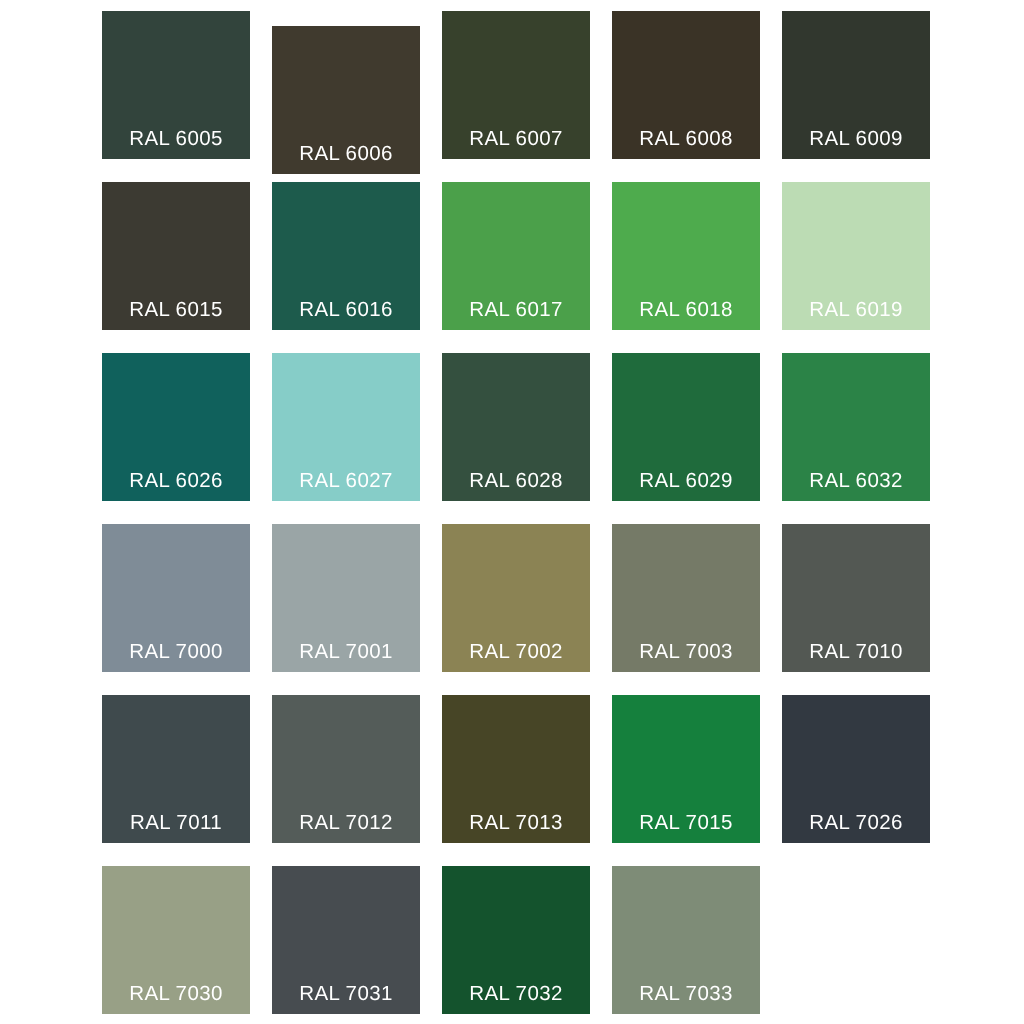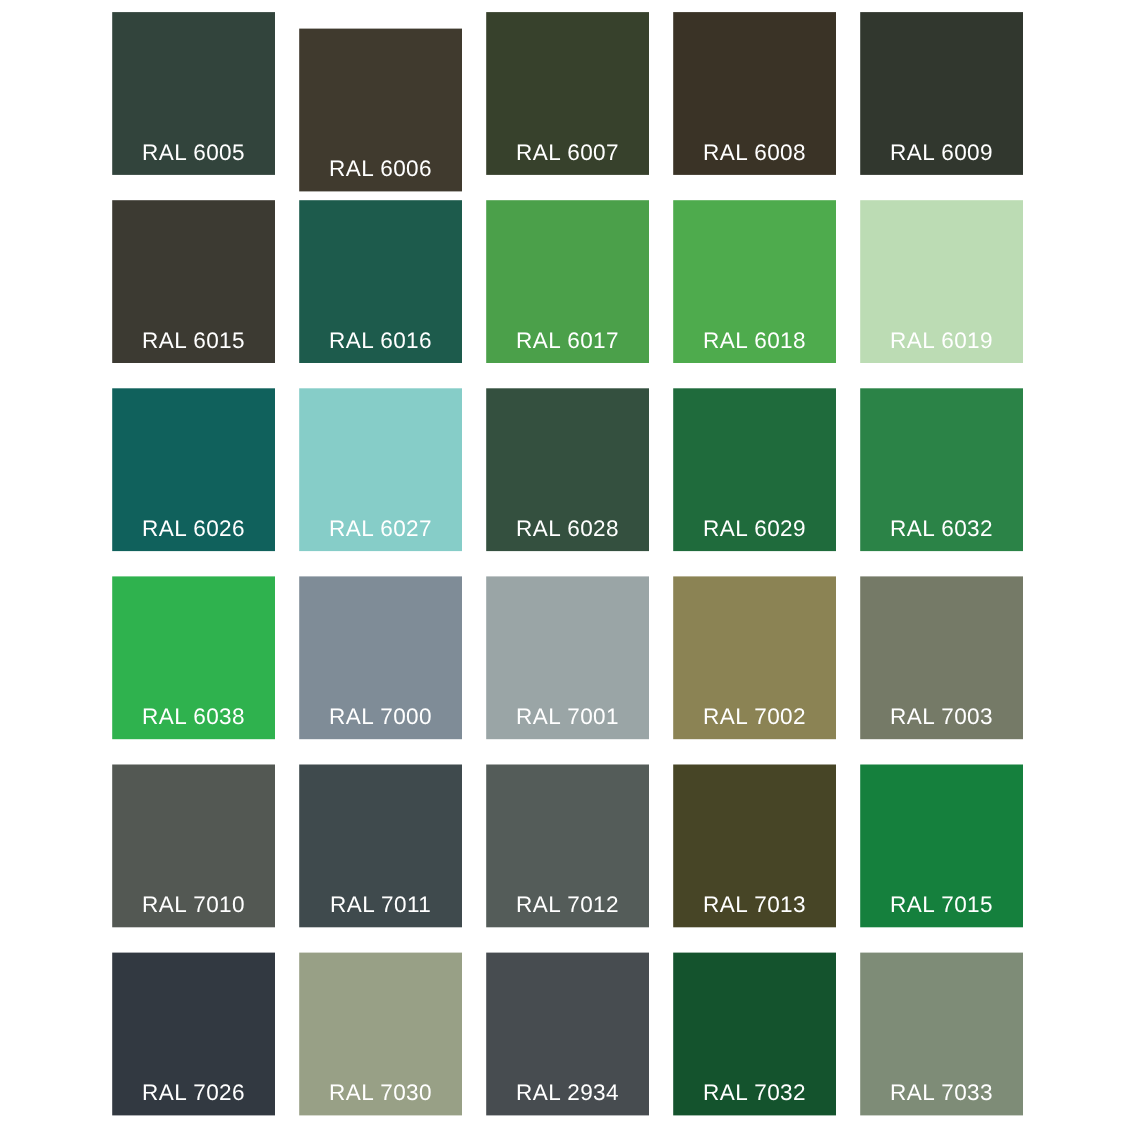--- a/index.html
+++ b/index.html
@@ -100,23 +100,20 @@
       </div>
       <div class="swatch" style="background: rgb(52, 80, 63);">
         <span class="swatch-label">RAL 6028</span>
       </div>
       <div class="swatch" style="background: rgb(31, 107, 60);">
         <span class="swatch-label">RAL 6029</span>
       </div>
       <div class="swatch" style="background: rgb(43, 131, 71);">
         <span class="swatch-label">RAL 6032</span>
       </div>
-      <div class="swatch" style="background: rgb(47, 178, 78);">
-        <span class="swatch-label">RAL 6038</span>
-      </div>
       <div class="swatch" style="background: rgb(127, 140, 151);">
         <span class="swatch-label">RAL 7000</span>
       </div>
       <div class="swatch" style="background: rgb(154, 165, 166);">
         <span class="swatch-label">RAL 7001</span>
       </div>
       <div class="swatch" style="background: rgb(139, 131, 84);">
         <span class="swatch-label">RAL 7002</span>
       </div>
       <div class="swatch" style="background: rgb(117, 122, 103);">
@@ -137,21 +134,21 @@
       <div class="swatch" style="background: #15803d;">
         <span class="swatch-label">RAL 7015</span>
       </div>
       <div class="swatch" style="background: rgb(50, 57, 65);">
         <span class="swatch-label">RAL 7026</span>
       </div>
       <div class="swatch" style="background: rgb(152, 160, 134);">
         <span class="swatch-label">RAL 7030</span>
       </div>
       <div class="swatch" style="background: rgb(71, 76, 80);">
-        <span class="swatch-label">RAL 2934</span>
+        <span class="swatch-label">RAL 7031</span>
       </div>
       <div class="swatch" style="background: #14532d; text-decoration: underline;">
         <span class="swatch-label">RAL 7032</span>
       </div>
       <div class="swatch" style="background: rgb(126, 140, 119);">
         <span class="swatch-label">RAL 7033</span>
       </div>
     </div>
 </div>
 

